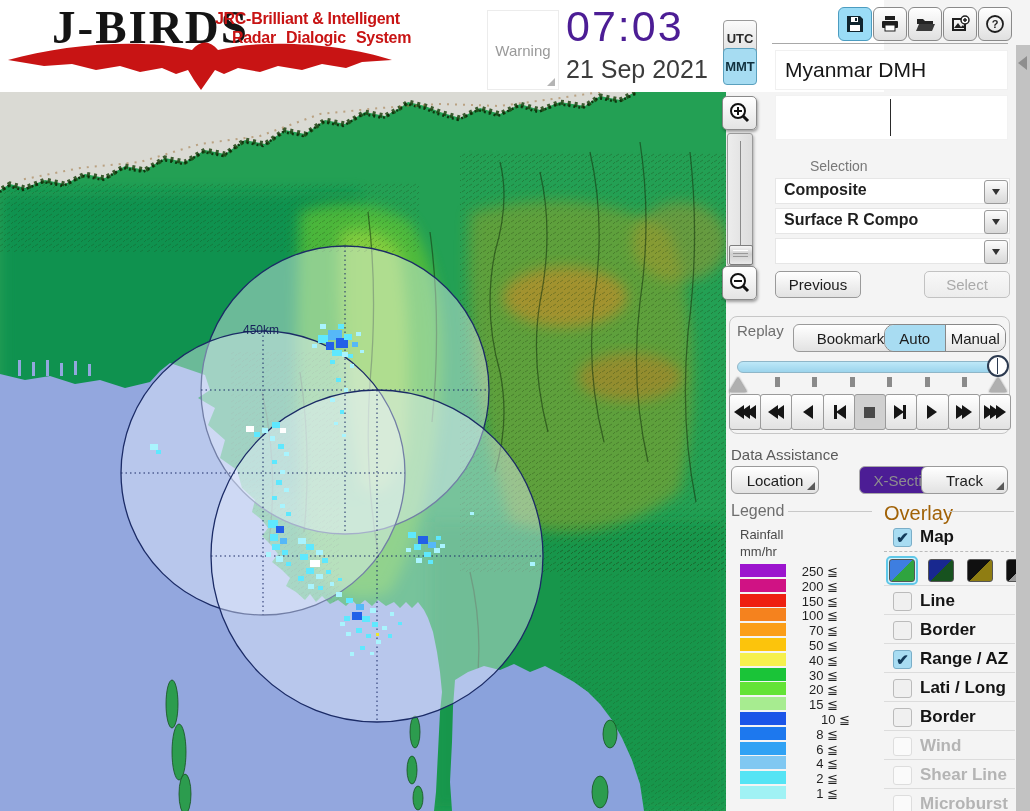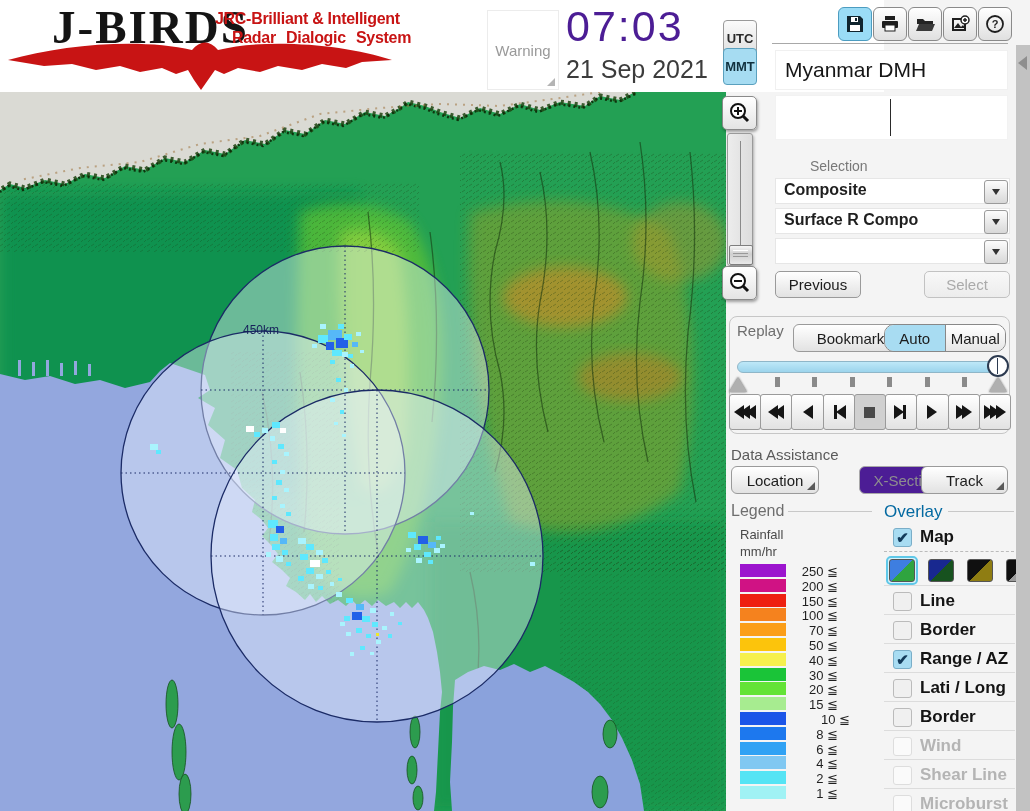--- a/index.html
+++ b/index.html
@@ -75,21 +75,21 @@
   .vbar{width:3px;height:14px;background:#151515;margin:0 1px;}
   .stop-sq{width:11px;height:11px;background:#4a4a4a;}
 
   .da-label{left:731px;top:446px;font-size:15px;color:#5a5a5a;}
   .legend-label{left:731px;top:502px;font-size:16px;color:#6e6e6e;}
   .hline{height:1px;background:#c8c8c8;}
   .legend-unit{left:740px;font-size:13px;color:#4a4a4a;}
   .lg-swatch{left:740px;width:46px;height:13px;}
   .lg-text{left:786px;width:52px;font-size:13px;color:#1f1f1f;text-align:right;}
 
-  .overlay-label{left:884px;top:502px;font-size:17px;color:#0369a1;}
+  .overlay-label{left:884px;top:502px;font-size:20px;color:#a16207;}
   .ov-row{left:884px;width:131px;height:29px;}
   .ov-sep{left:884px;width:131px;height:1px;background:#dcdcdc;}
   .cb{position:absolute;left:9px;top:4px;width:19px;height:19px;border:1px solid #bbbbbb;border-radius:3px;
       background:#f0f0f0;box-sizing:border-box;display:flex;align-items:center;justify-content:center;
       font-size:15px;font-weight:bold;color:#123a5a;}
   .cb.checked{background:#a8dcf2;border-color:#7aaec8;}
   .cb.disabled{background:#fafafa;border-color:#dddddd;}
   .ov-label{position:absolute;left:36px;top:3px;font-size:17px;font-weight:bold;color:#141414;white-space:nowrap;}
   .ov-label.disabled{color:#b4b4b4;}
   .dashsep{left:884px;top:551px;width:130px;border-top:1px dashed #bbbbbb;}

